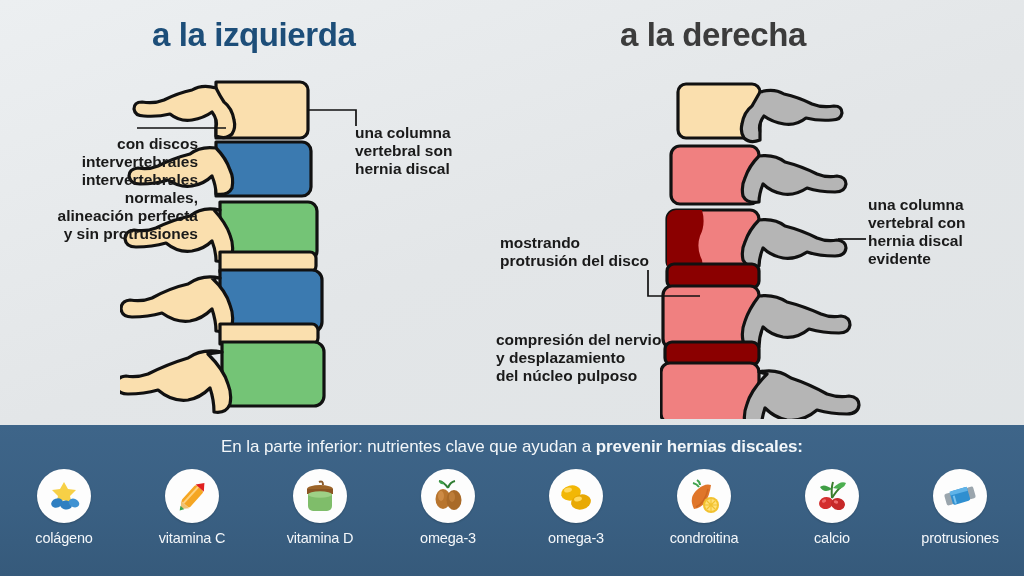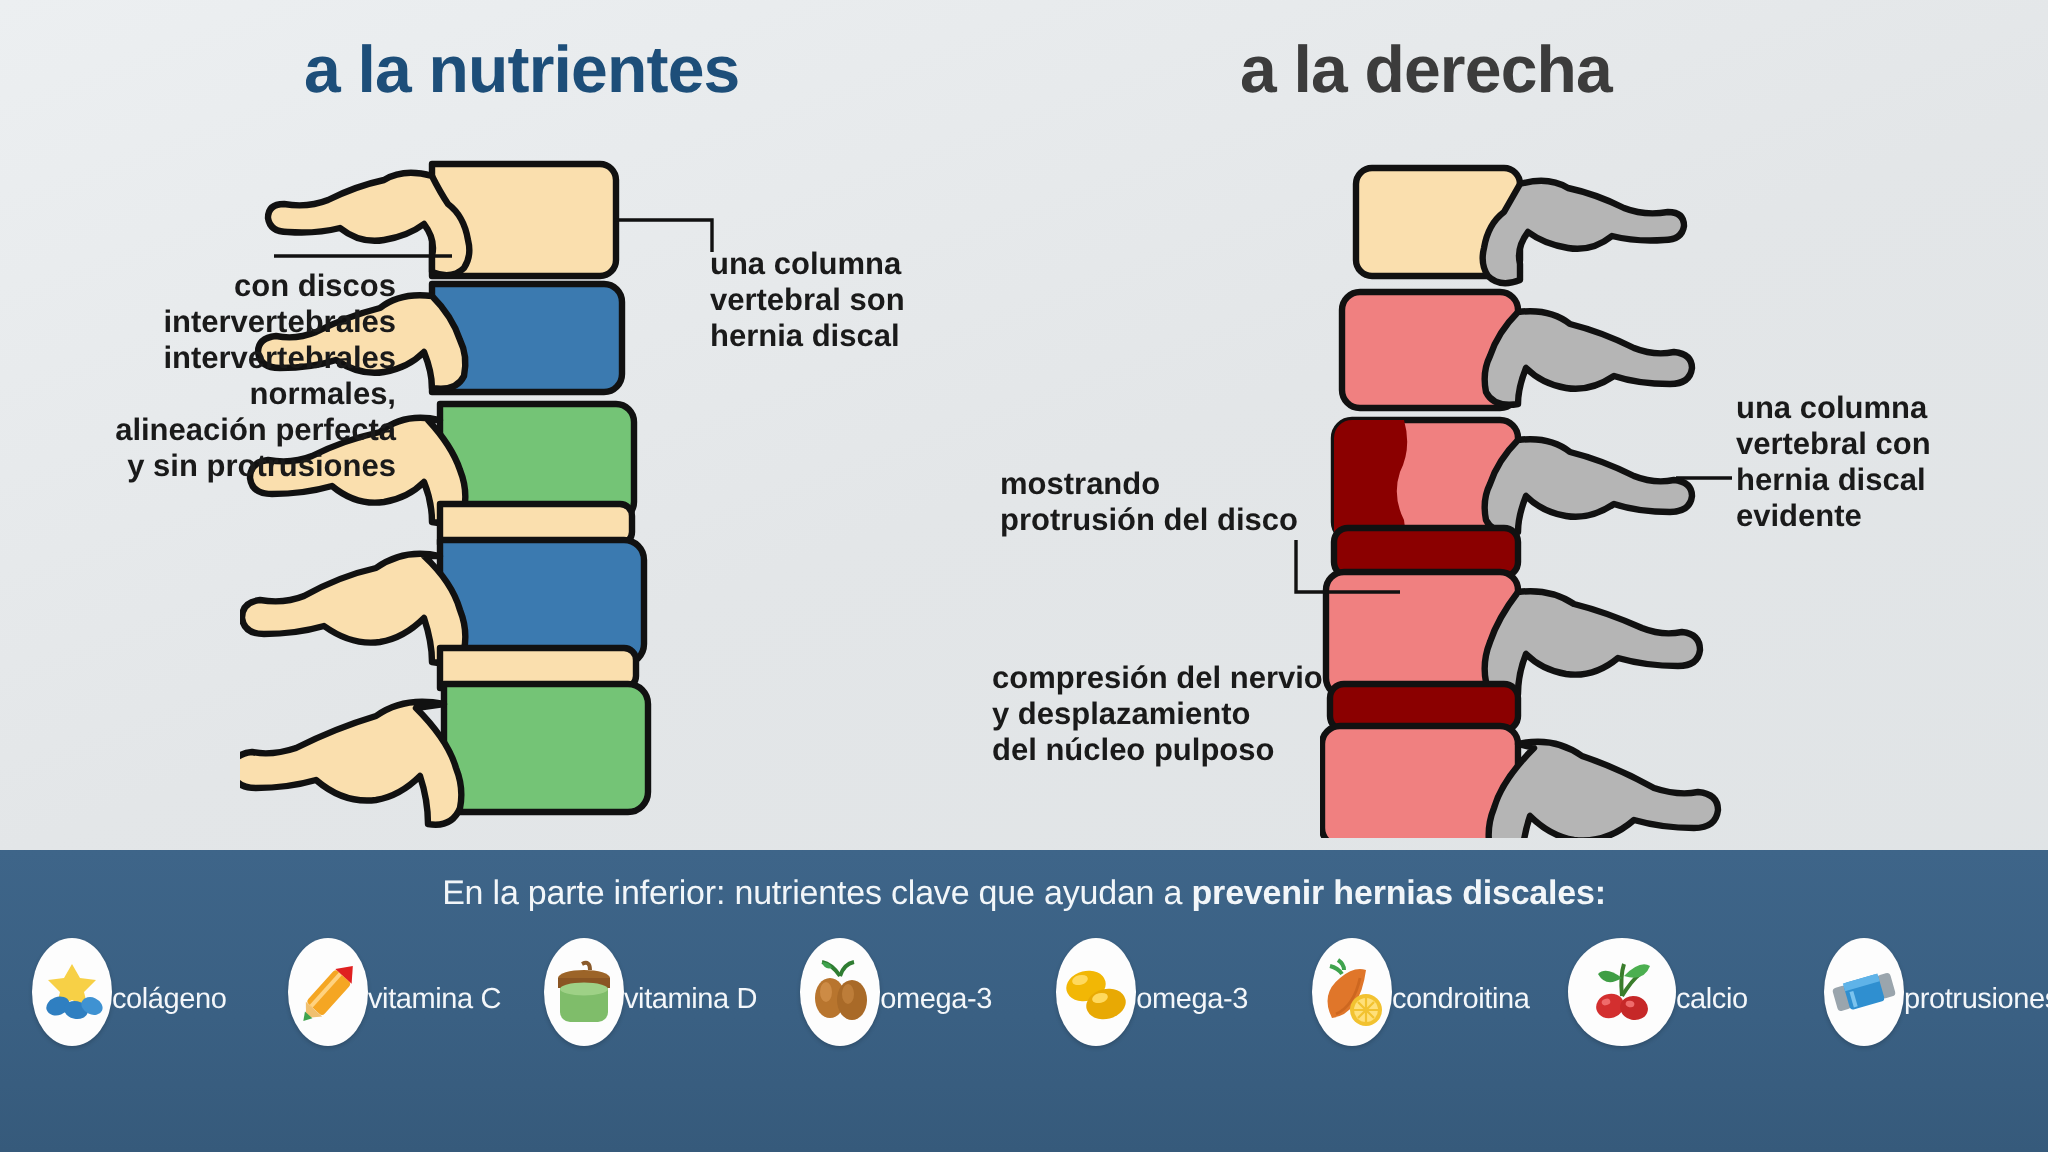--- a/index.html
+++ b/index.html
@@ -118,21 +118,21 @@
     position: absolute;
     top: 44px;
     left: 16px;
     width: 992px;
     display: flex;
     justify-content: space-between;
     align-items: flex-start;
   }
   .nutrient {
     display: flex;
-    flex-direction: row;
+    flex-direction: column;
     align-items: center;
     width: 96px;
   }
   .nutrient-icon {
     width: 54px;
     height: 54px;
     border-radius: 50%;
     background: #fdfdfd;
     display: flex;
     align-items: center;
@@ -146,21 +146,21 @@
     font-weight: 400;
     white-space: nowrap;
     letter-spacing: -0.2px;
   }
 </style>
 </head>
 <body>
 
 <div id="infographic">
 
-  <div class="heading" id="heading-left">a la nutrientes</div>
+  <div class="heading" id="heading-left">a la izquierda</div>
 
   <div class="heading" id="heading-right">a la derecha</div>
 
   <svg class="spine" id="spine-left" width="230" height="345" viewBox="0 0 230 345">
     <g stroke="#111111" stroke-width="3.2" stroke-linejoin="round" stroke-linecap="round">
 
       <path d="M96 8 h84 a8 8 0 0 1 8 8 v40 a8 8 0 0 1 -8 8 h-84 z" fill="#fadfae"></path>
       <path d="M96 14 q-14 -4 -24 2 q-14 3 -28 10 q-10 4 -22 2 q-8 0 -8 7 q1 7 10 7 q14 1 26 -2
                q10 8 22 6 q12 -2 20 -8 q6 8 4 16 l0 8 q10 4 16 -2 q4 -6 2 -14 q-2 -12 -10 -18 q-4 -6 -8 -14z" fill="#fadfae"></path>
 

